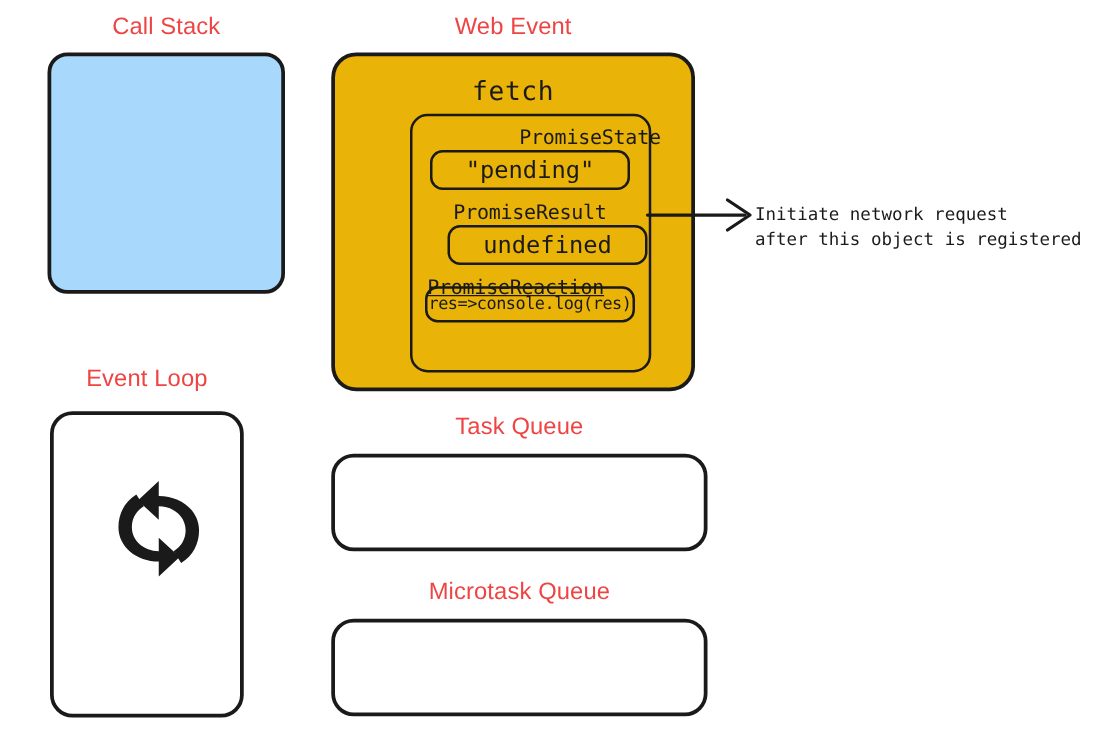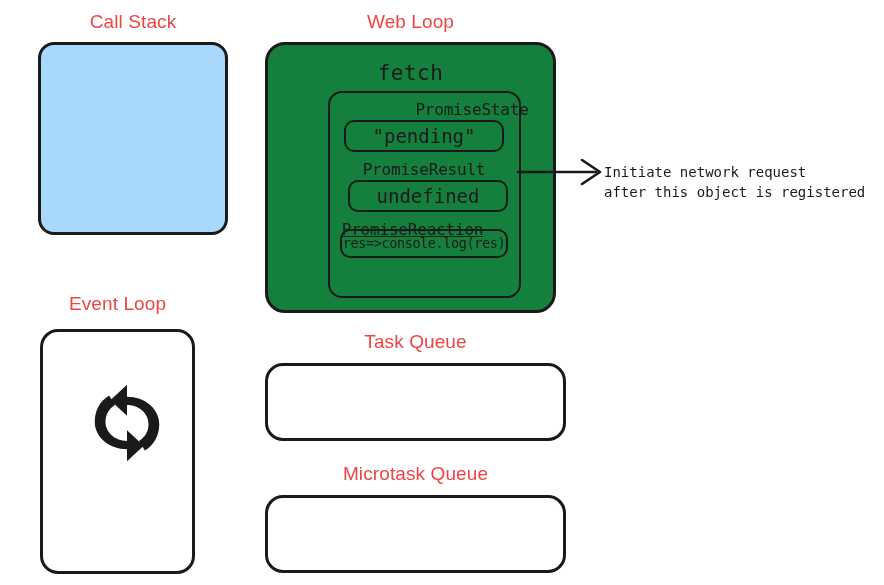--- a/index.html
+++ b/index.html
@@ -36,21 +36,21 @@
 
   
   .box {
     position: absolute;
     box-sizing: border-box;
     border: 3px solid #1a1a1a;
     border-radius: 16px;
     background: #ffffff;
   }
   .box.blue   { background: #a8d8fb; }
-  .box.yellow { background: #15803d; }
+  .box.yellow { background: #eab308; }
   .box.clear  { background: transparent; }
 
   
   .inner-frame {
     position: absolute;
     box-sizing: border-box;
     border: 2.5px solid #1a1a1a;
     border-radius: 14px;
     background: transparent;
   }
@@ -109,34 +109,34 @@
   }
 </style>
 </head>
 <body>
 
 <div class="canvas">
 
   <div class="title" style="left:38px; top:12px; width:190px;">Call Stack</div>
   <div class="box blue" style="left:38px; top:42px; width:190px; height:193px;"></div>
 
-  <div class="title" style="left:265px; top:12px; width:291px;">Web Loop</div>
+  <div class="title" style="left:265px; top:12px; width:291px;">Web Event</div>
   <div class="box yellow" style="left:265px; top:42px; width:291px; height:271px; border-radius:20px;">
 
     <div class="mono mono-fetch" style="left:0; top:18px; width:285px;">fetch</div>
 
     <div class="inner-frame" style="left:60px; top:46px; width:193px; height:207px;">
 
       <div class="mono mono-key" style="left:0; top:9px; width:188px;padding-left:48px;">PromiseState</div>
       <div class="chip" style="left:14px; top:27px; width:160px; height:32px;">
         <span class="chip-text big">"pending"</span>
       </div>
 
       <div class="mono mono-key" style="left:0; top:69px; width:188px;">PromiseResult</div>
-      <div class="chip" style="left:18px; top:87px; width:160px; height:32px;">
+      <div class="chip" style="left:28px; top:87px; width:160px; height:32px;">
         <span class="chip-text big">undefined</span>
       </div>
 
       <div class="mono mono-key" style="left:0; top:129px; width:165px;text-decoration:underline;">PromiseReaction</div>
       <div class="chip" style="left:10px; top:136px; width:168px; height:29px;">
         <span class="chip-text small">res=&gt;console.log(res)</span>
       </div>
     </div>
   </div>
 

